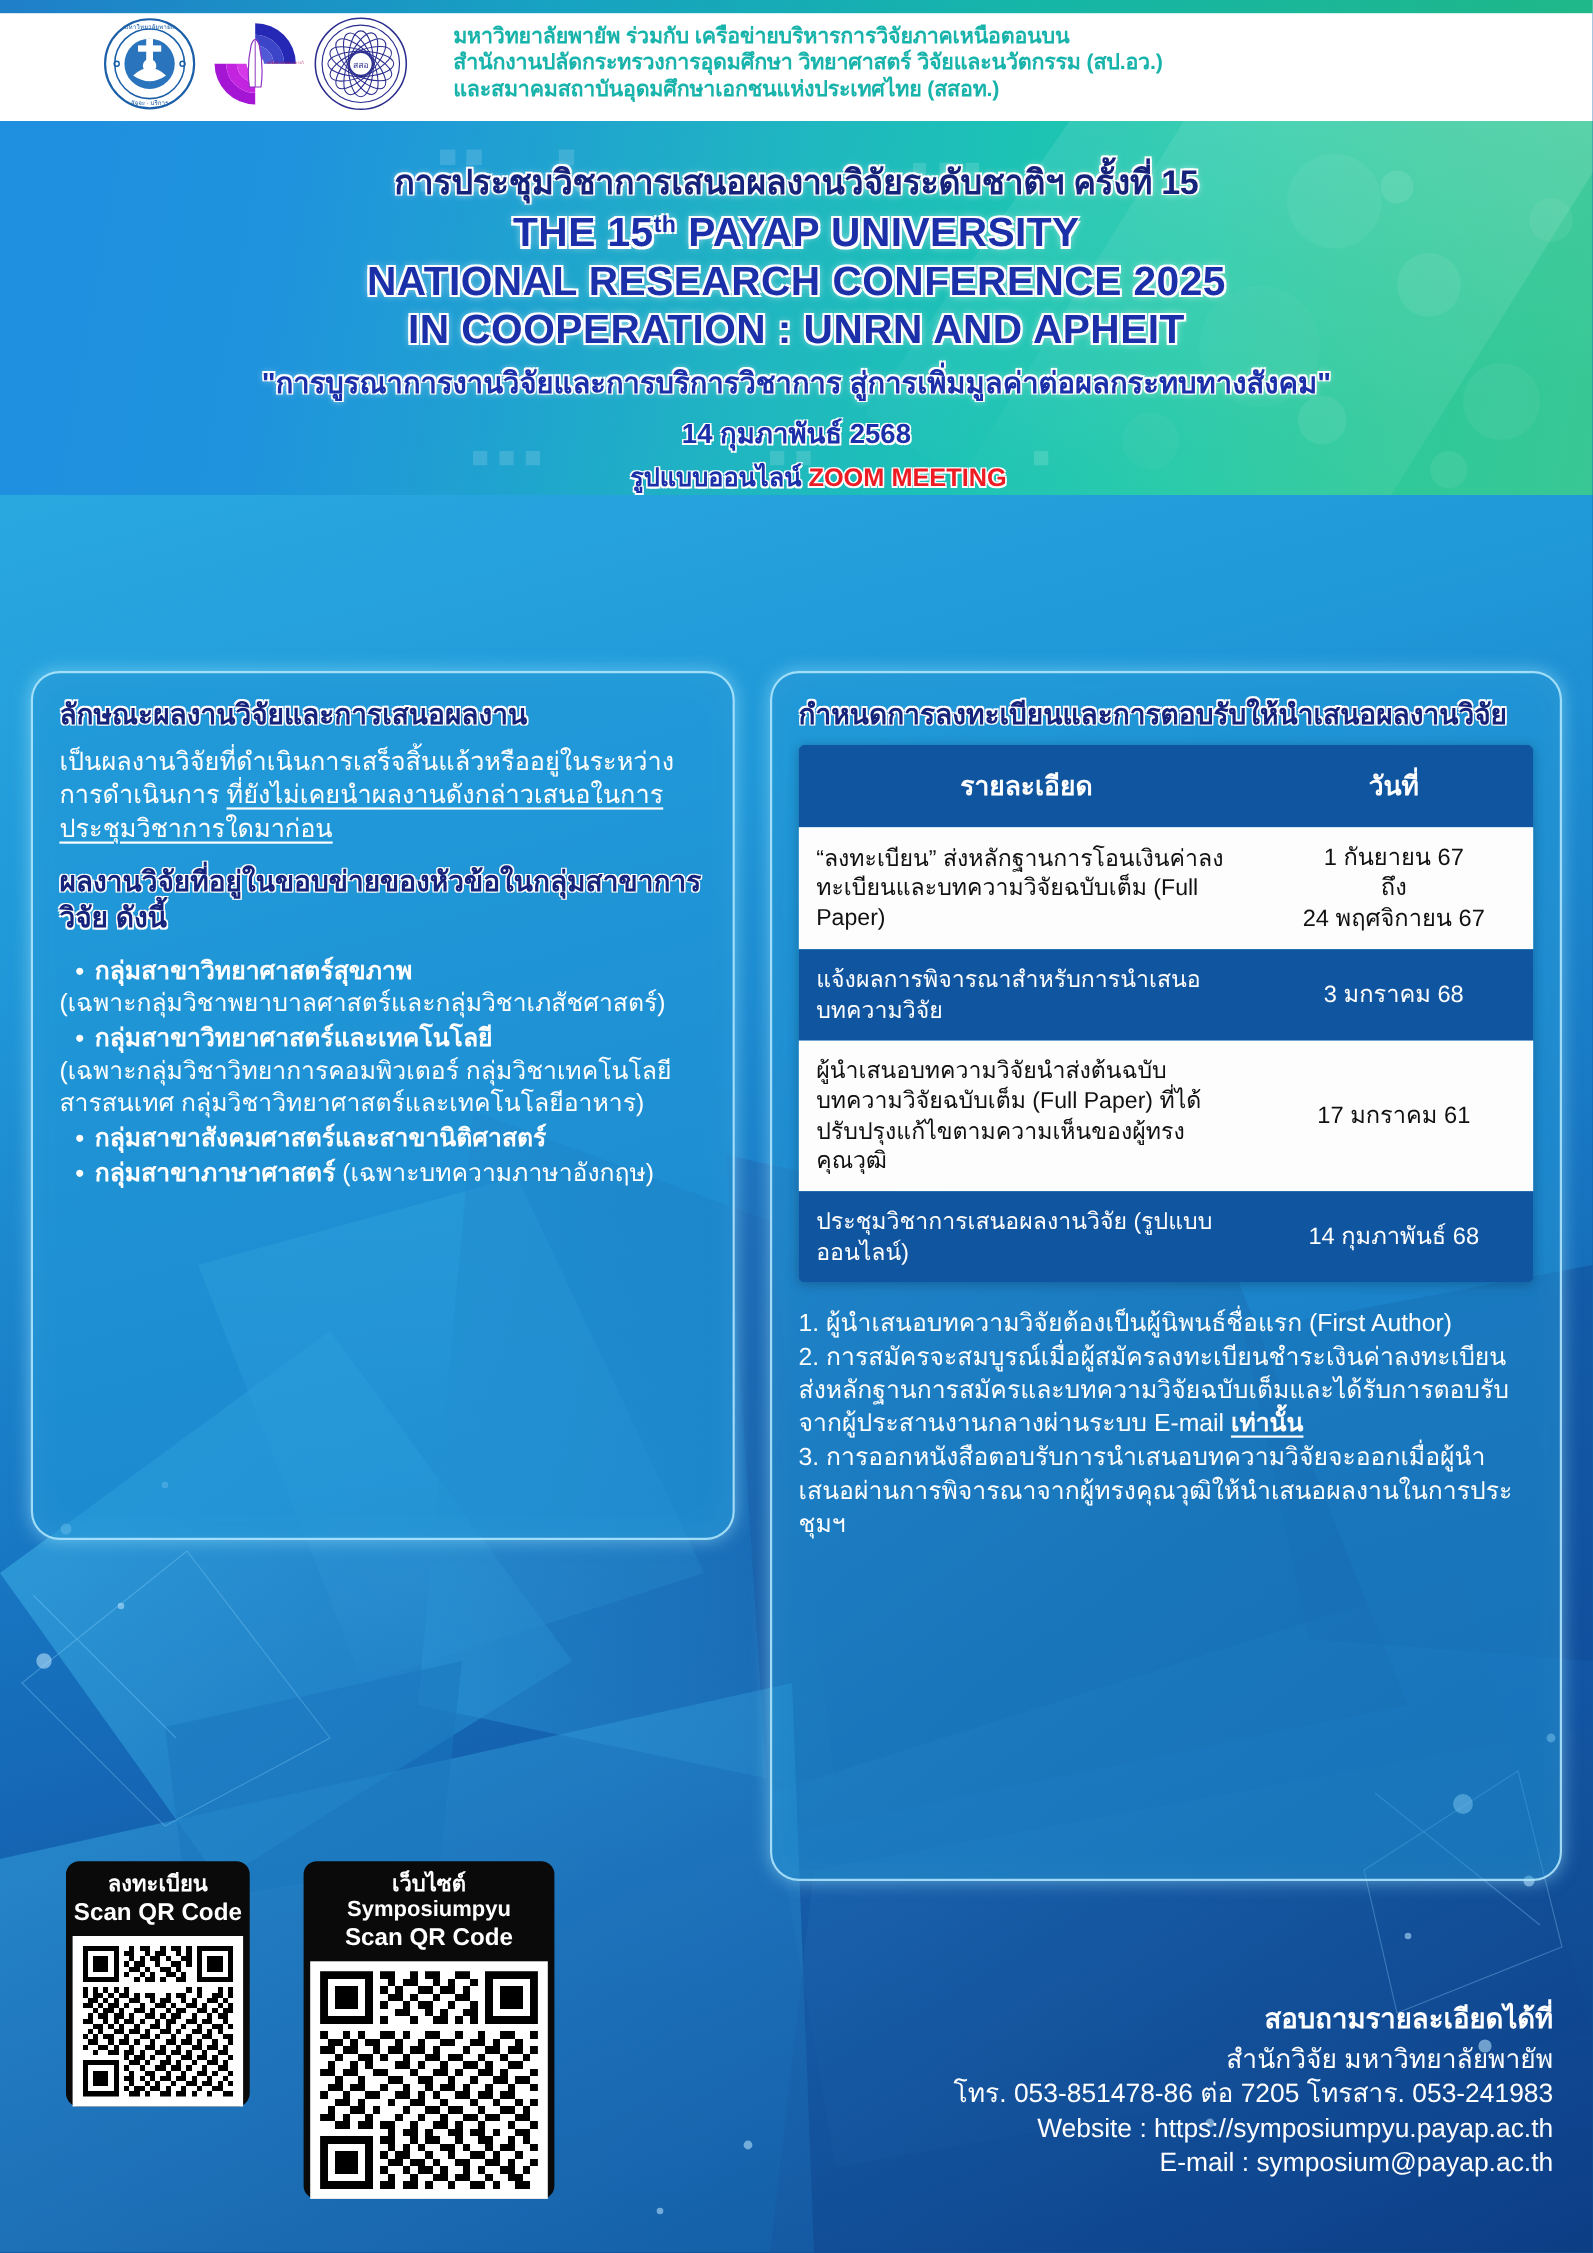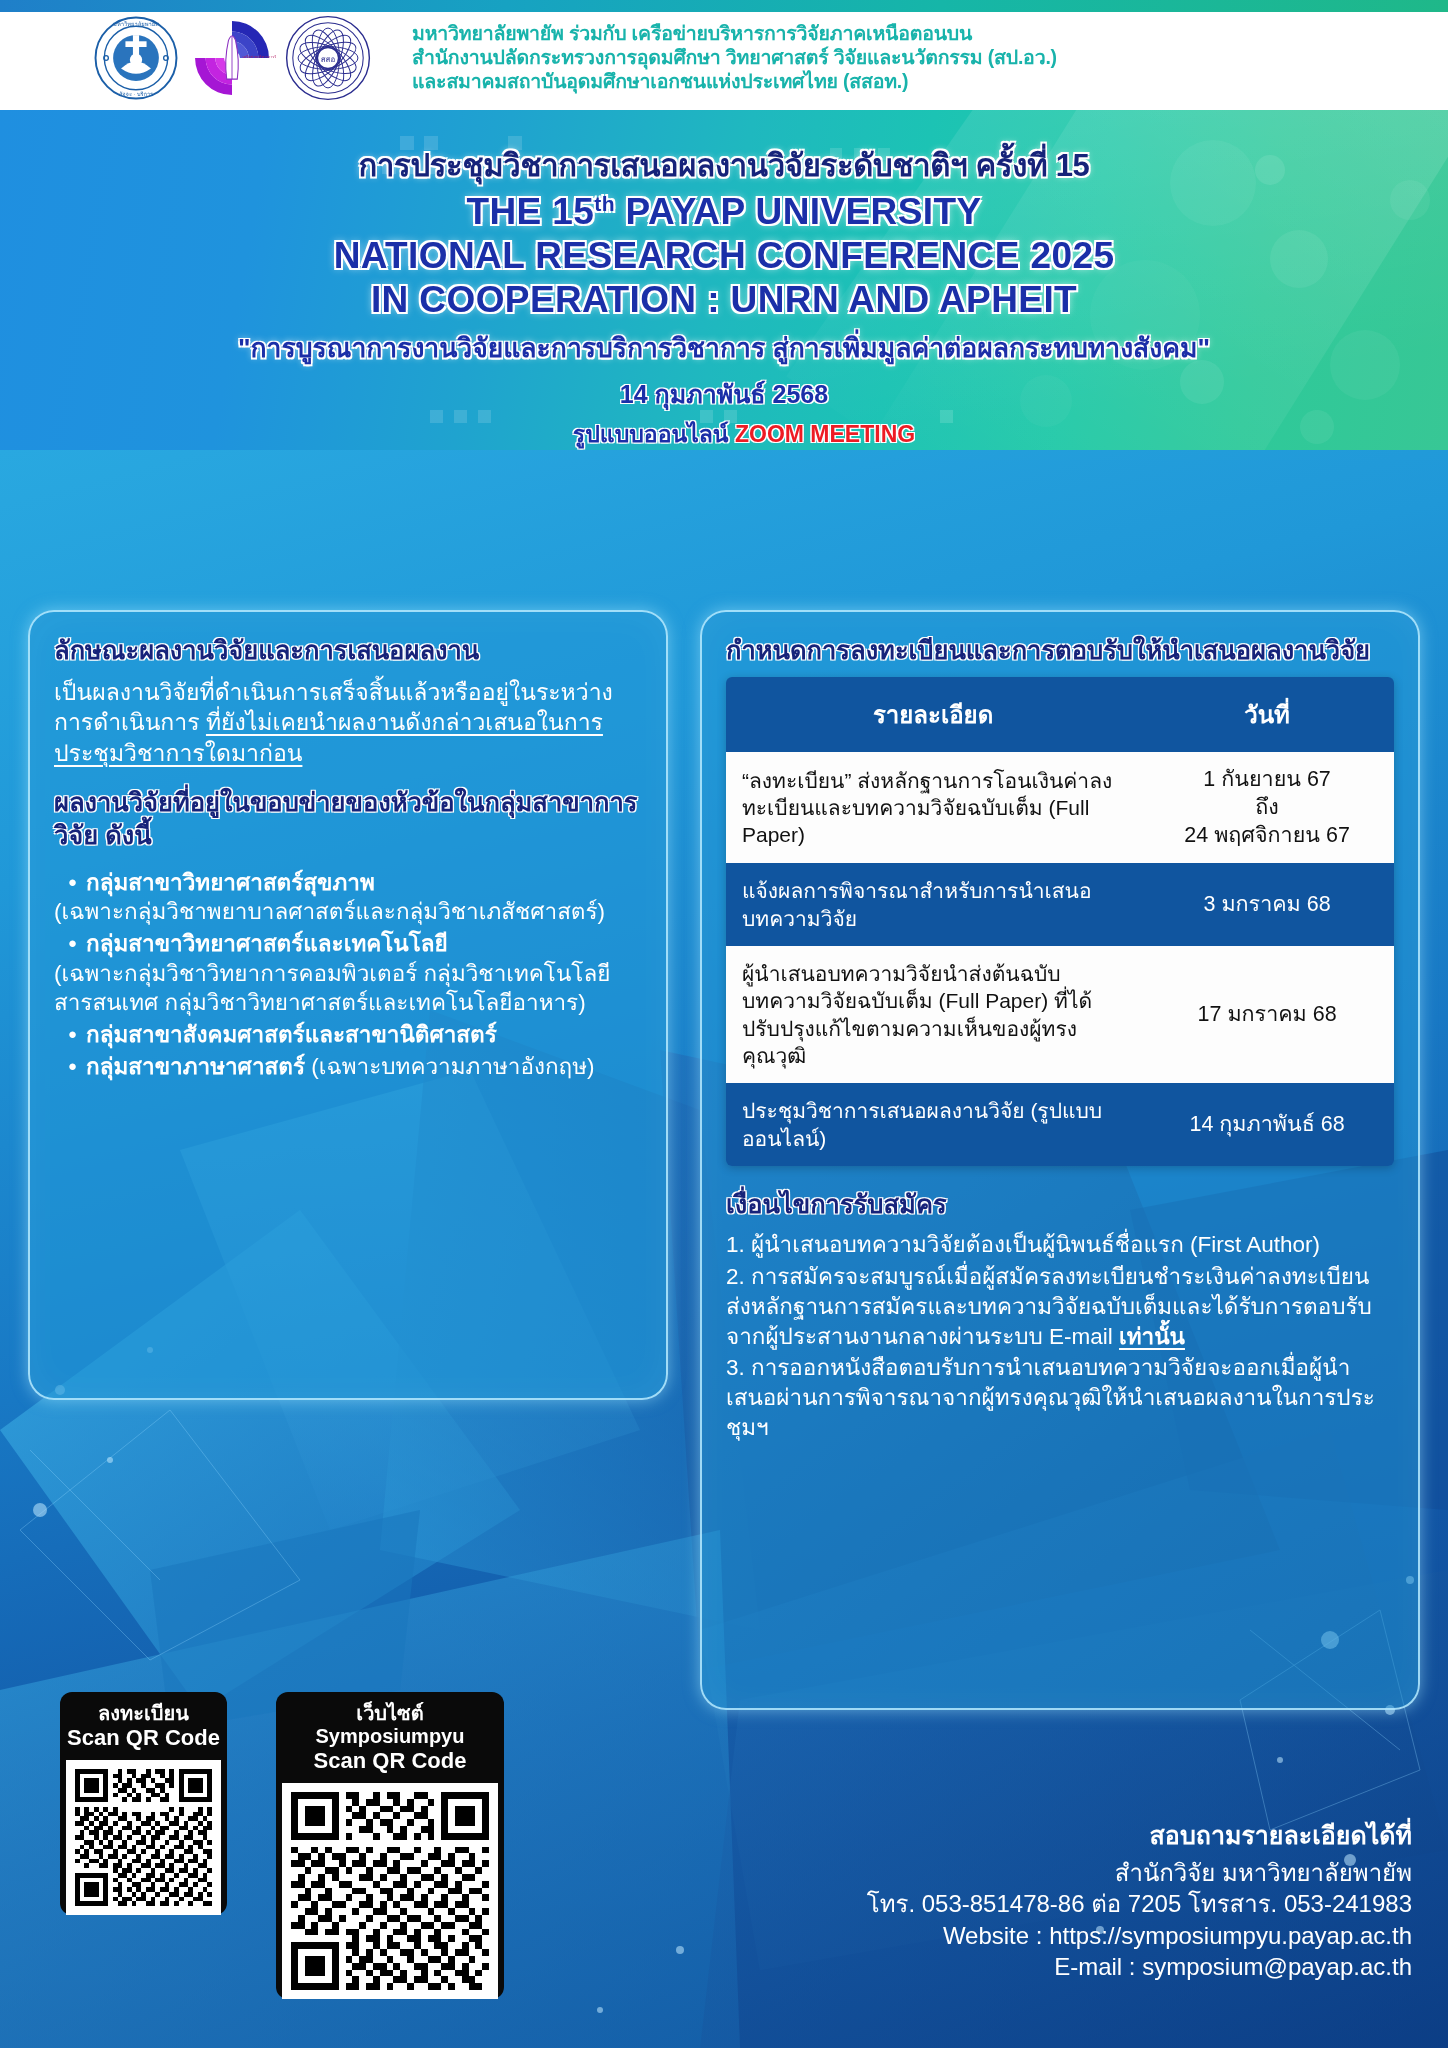--- a/index.html
+++ b/index.html
@@ -360,31 +360,30 @@
           <td class="date">1 กันยายน 67
 ถึง
 24 พฤศจิกายน 67</td>
         </tr>
         <tr class="b">
           <td>แจ้งผลการพิจารณาสำหรับการนำเสนอบทความวิจัย</td>
           <td class="date">3 มกราคม 68</td>
         </tr>
         <tr class="w">
           <td>ผู้นำเสนอบทความวิจัยนำส่งต้นฉบับบทความวิจัยฉบับเต็ม (Full Paper) ที่ได้ปรับปรุงแก้ไขตามความเห็นของผู้ทรงคุณวุฒิ</td>
-          <td class="date">17 มกราคม 68</td>
+          <td class="date">17 มกราคม 61</td>
         </tr>
         <tr class="b">
           <td>ประชุมวิชาการเสนอผลงานวิจัย (รูปแบบออนไลน์)</td>
           <td class="date">14 กุมภาพันธ์ 68</td>
         </tr>
       </tbody>
     </table>
 
     <div id="conditions">
-      <div class="sec-head">เงื่อนไขการรับสมัคร</div>
       <div class="clist">
         <div>1.  ผู้นำเสนอบทความวิจัยต้องเป็นผู้นิพนธ์ชื่อแรก (First Author)</div>
         <div><span>2. การสมัครจะสมบูรณ์เมื่อผู้สมัครลงทะเบียนชำระเงินค่าลงทะเบียน ส่งหลักฐานการสมัครและบทความวิจัยฉบับเต็มและได้รับการตอบรับจากผู้ประสานงานกลางผ่านระบบ E-mail </span><b class="u">เท่านั้น</b></div>
         <div>3.  การออกหนังสือตอบรับการนำเสนอบทความวิจัยจะออกเมื่อผู้นำเสนอผ่านการพิจารณาจากผู้ทรงคุณวุฒิให้นำเสนอผลงานในการประชุมฯ</div>
       </div>
     </div>
   </div>
 
   <div class="qrwrap" id="qr-register">
     <div class="qr-card">

